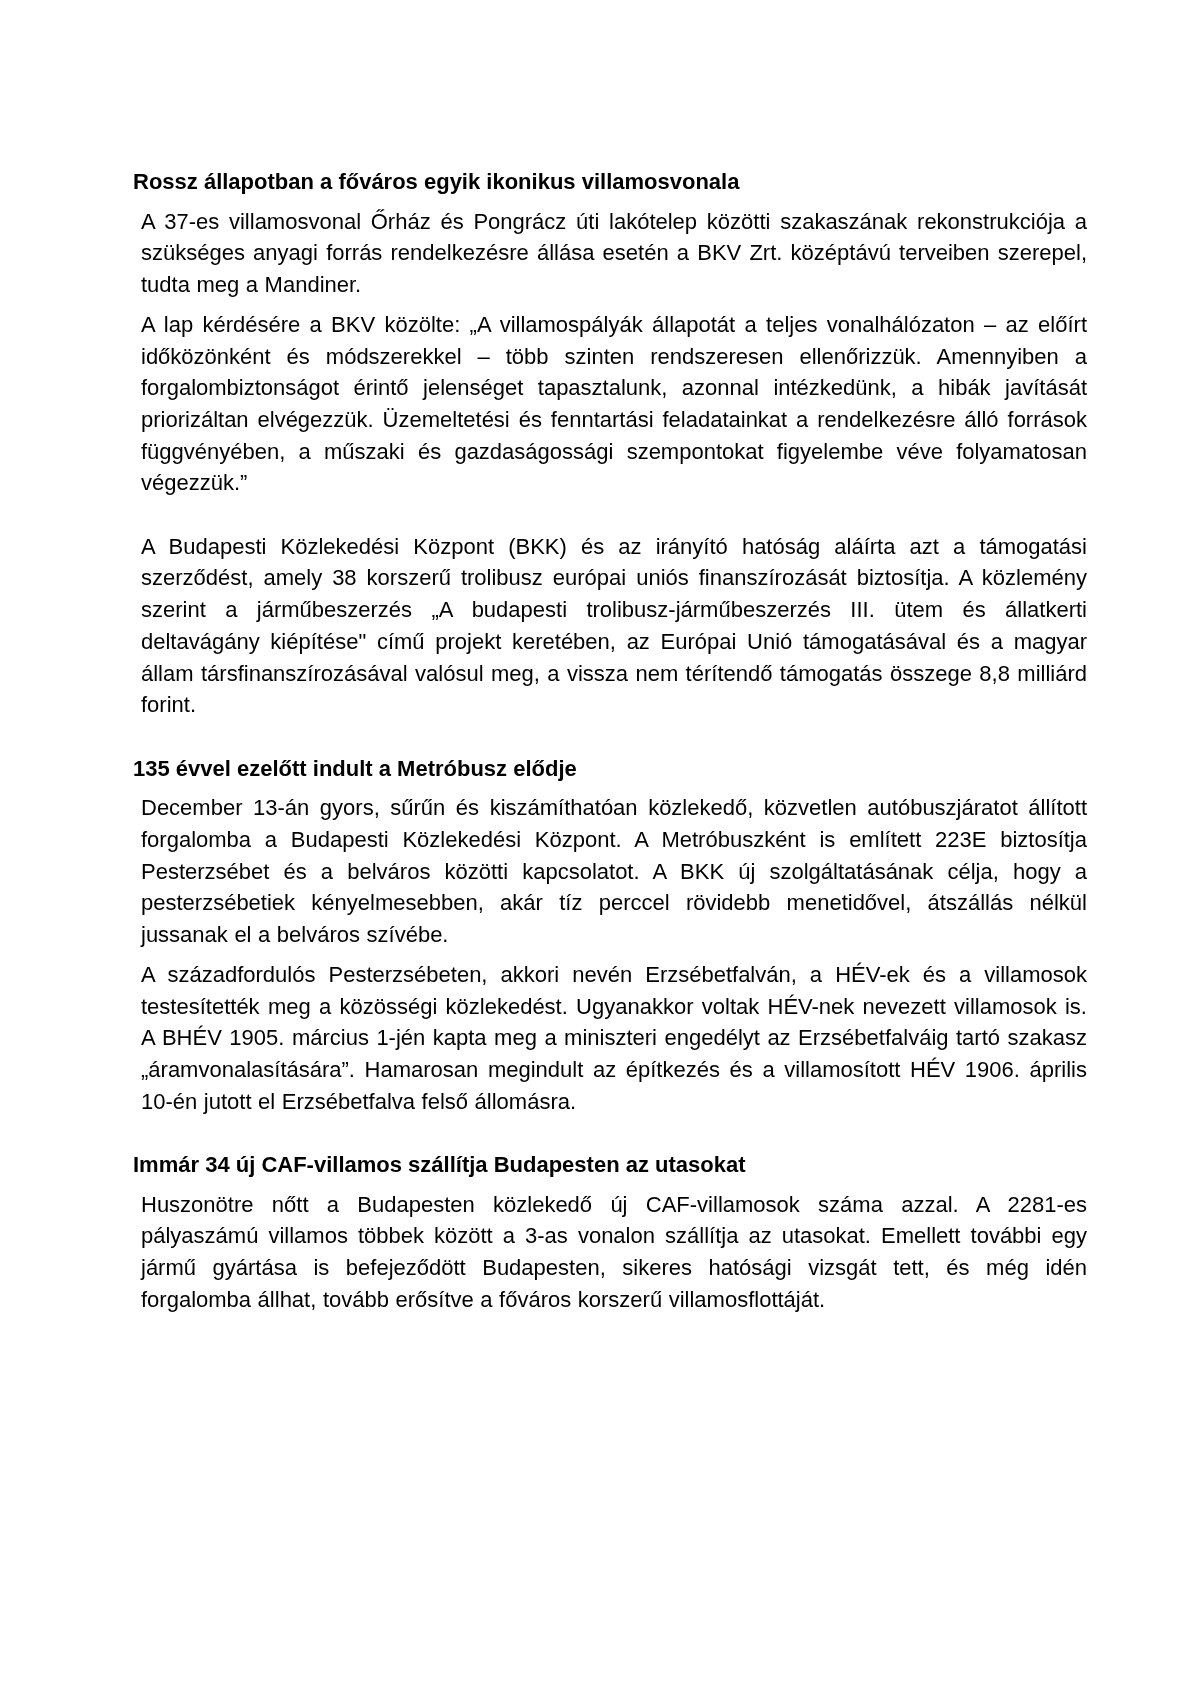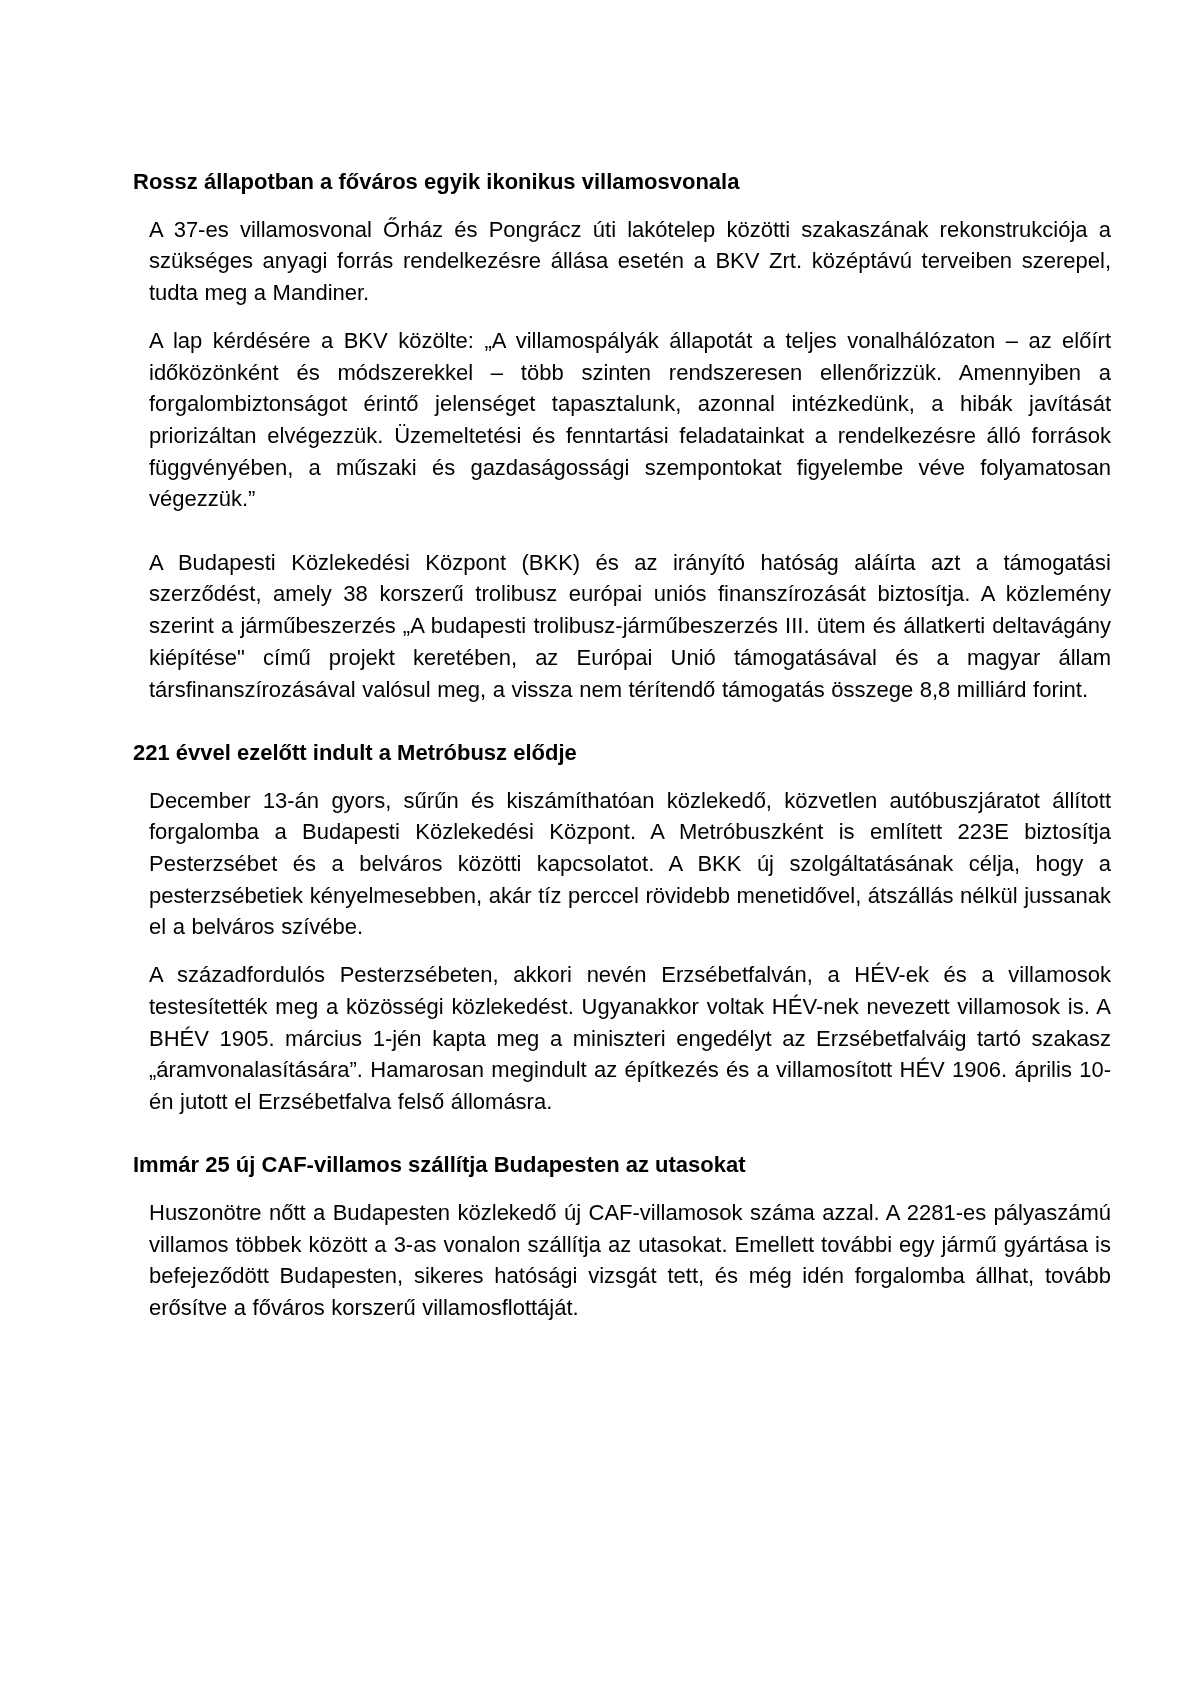--- a/index.html
+++ b/index.html
@@ -6,38 +6,38 @@
     margin: 0;
     padding: 0;
     background: #ffffff;
   }
   .page {
     position: relative;
     width: 1191px;
     height: 1684px;
     background: #ffffff;
     box-sizing: border-box;
-    padding: 166px 64px 0 133px;
+    padding: 166px 96px 0 133px;
     font-family: "Liberation Sans", sans-serif;
     font-size: 22px;
     line-height: 31.7px;
     color: #000000;
     overflow: hidden;
   }
   .section + .section {
     margin-top: 31.7px;
   }
   .section-heading {
     margin: 0;
     font-size: 22px;
     font-weight: 700;
     text-align: left;
   }
   .para {
-    margin: 16px;
+    margin: 8px;
     text-align: justify;
     hyphens: none;
     -webkit-hyphens: none;
     word-spacing: 0.02em;
   }
 </style>
 </head>
 <body>
 
 <div class="page">
@@ -46,23 +46,23 @@
     <h2 class="section-heading">Rossz állapotban a főváros egyik ikonikus villamosvonala</h2>
     <p class="para">A 37-es villamosvonal Őrház és Pongrácz úti lakótelep közötti szakaszának rekonstrukciója a szükséges anyagi forrás rendelkezésre állása esetén a BKV Zrt. középtávú terveiben szerepel, tudta meg a Mandiner.</p>
     <p class="para">A lap kérdésére a BKV közölte:  „A villamospályák állapotát a teljes vonalhálózaton – az előírt időközönként és módszerekkel – több szinten rendszeresen ellenőrizzük.  Amennyiben a forgalombiztonságot érintő jelenséget tapasztalunk, azonnal intézkedünk, a hibák javítását priorizáltan elvégezzük.  Üzemeltetési és fenntartási feladatainkat a rendelkezésre álló források függvényében, a műszaki és gazdaságossági szempontokat figyelembe véve folyamatosan végezzük.”</p>
   </div>
 
   <div class="section">
     <p class="para">A Budapesti Közlekedési Központ (BKK) és az irányító hatóság aláírta azt a támogatási szerződést, amely 38 korszerű trolibusz európai uniós finanszírozását biztosítja. A közlemény szerint a járműbeszerzés „A budapesti trolibusz-járműbeszerzés III. ütem és állatkerti deltavágány kiépítése" című projekt keretében, az Európai Unió támogatásával és a magyar állam társfinanszírozásával valósul meg, a vissza nem térítendő támogatás összege 8,8 milliárd forint.</p>
   </div>
 
   <div class="section">
-    <h2 class="section-heading">221 évvel ezelőtt indult a Metróbusz elődje</h2>
+    <h2 class="section-heading">135 évvel ezelőtt indult a Metróbusz elődje</h2>
     <p class="para">December 13-án gyors, sűrűn és kiszámíthatóan közlekedő, közvetlen autóbuszjáratot állított forgalomba a Budapesti Közlekedési Központ. A Metróbuszként is említett 223E biztosítja Pesterzsébet és a belváros közötti kapcsolatot. A BKK új szolgáltatásának célja, hogy a pesterzsébetiek kényelmesebben, akár tíz perccel rövidebb menetidővel, átszállás nélkül jussanak el a belváros szívébe.</p>
     <p class="para">A századfordulós Pesterzsébeten, akkori nevén Erzsébetfalván, a HÉV-ek és a villamosok testesítették meg a közösségi közlekedést. Ugyanakkor voltak HÉV-nek nevezett villamosok is. A BHÉV 1905. március 1-jén kapta meg a miniszteri engedélyt az Erzsébetfalváig tartó szakasz „áramvonalasítására”. Hamarosan megindult az építkezés és a villamosított HÉV 1906. április 10-én jutott el Erzsébetfalva felső állomásra.</p>
   </div>
 
   <div class="section">
-    <h2 class="section-heading">Immár 25 új CAF-villamos szállítja Budapesten az utasokat</h2>
+    <h2 class="section-heading">Immár 34 új CAF-villamos szállítja Budapesten az utasokat</h2>
     <p class="para">Huszonötre nőtt a Budapesten közlekedő új CAF-villamosok száma azzal. A 2281-es pályaszámú villamos többek között a 3-as vonalon szállítja az utasokat. Emellett további egy jármű gyártása is befejeződött Budapesten, sikeres hatósági vizsgát tett, és még idén forgalomba állhat, tovább erősítve a főváros korszerű villamosflottáját.</p>
   </div>
 
 </div>
 
 </body></html>

